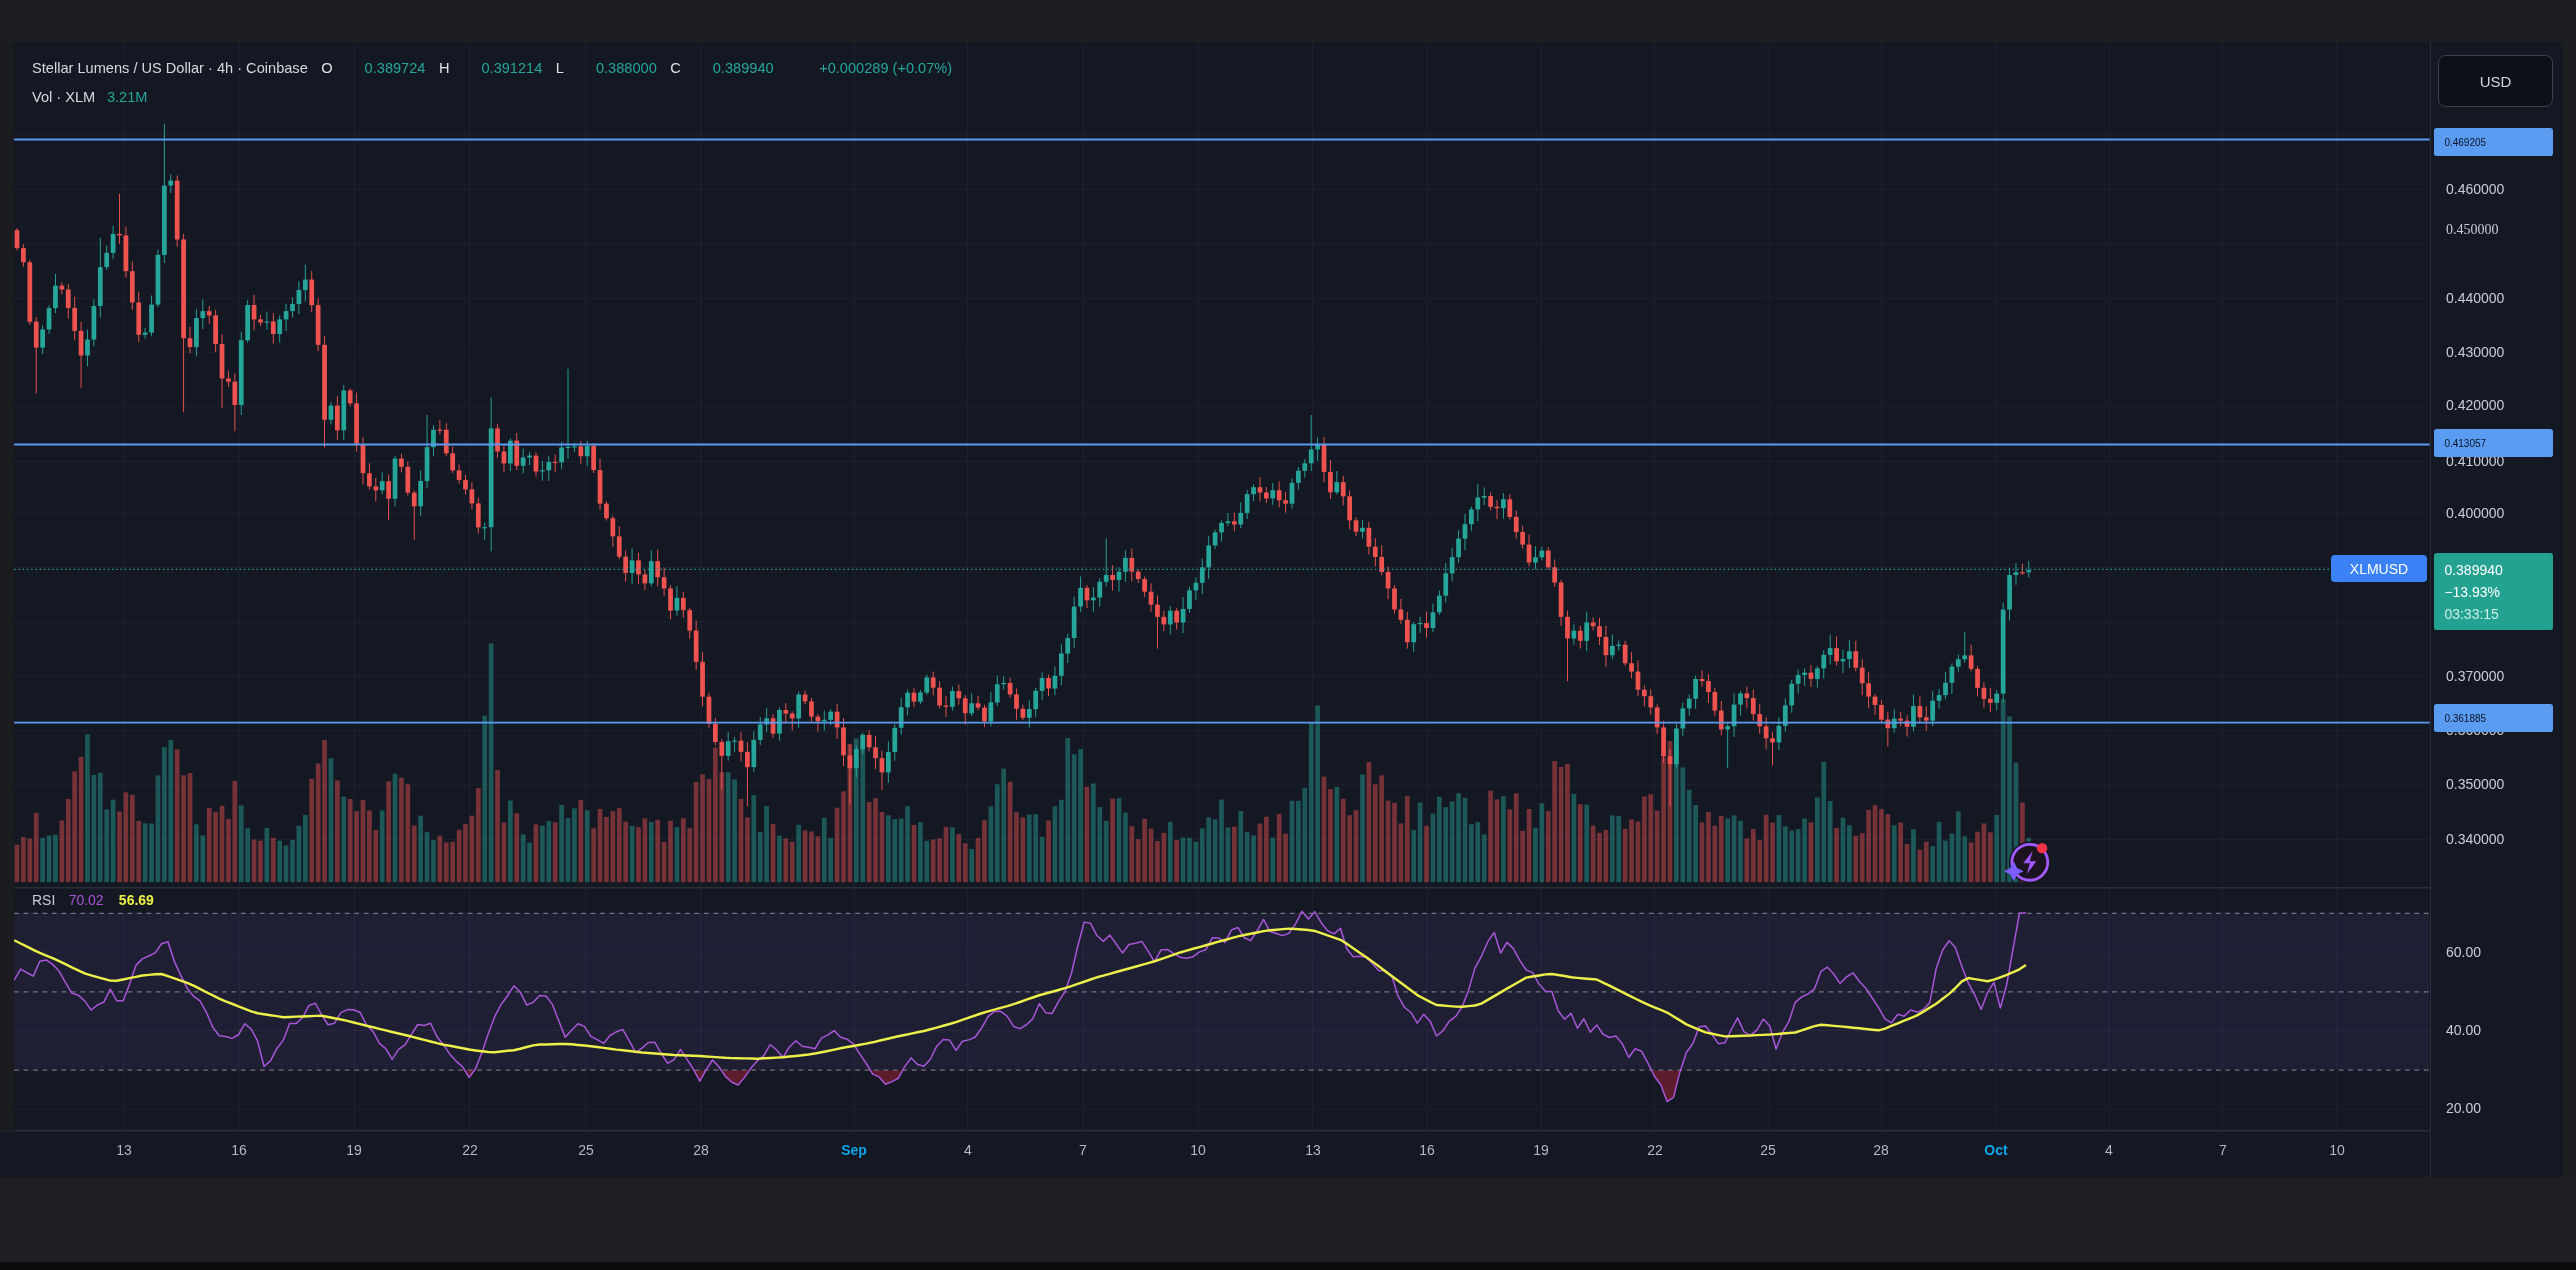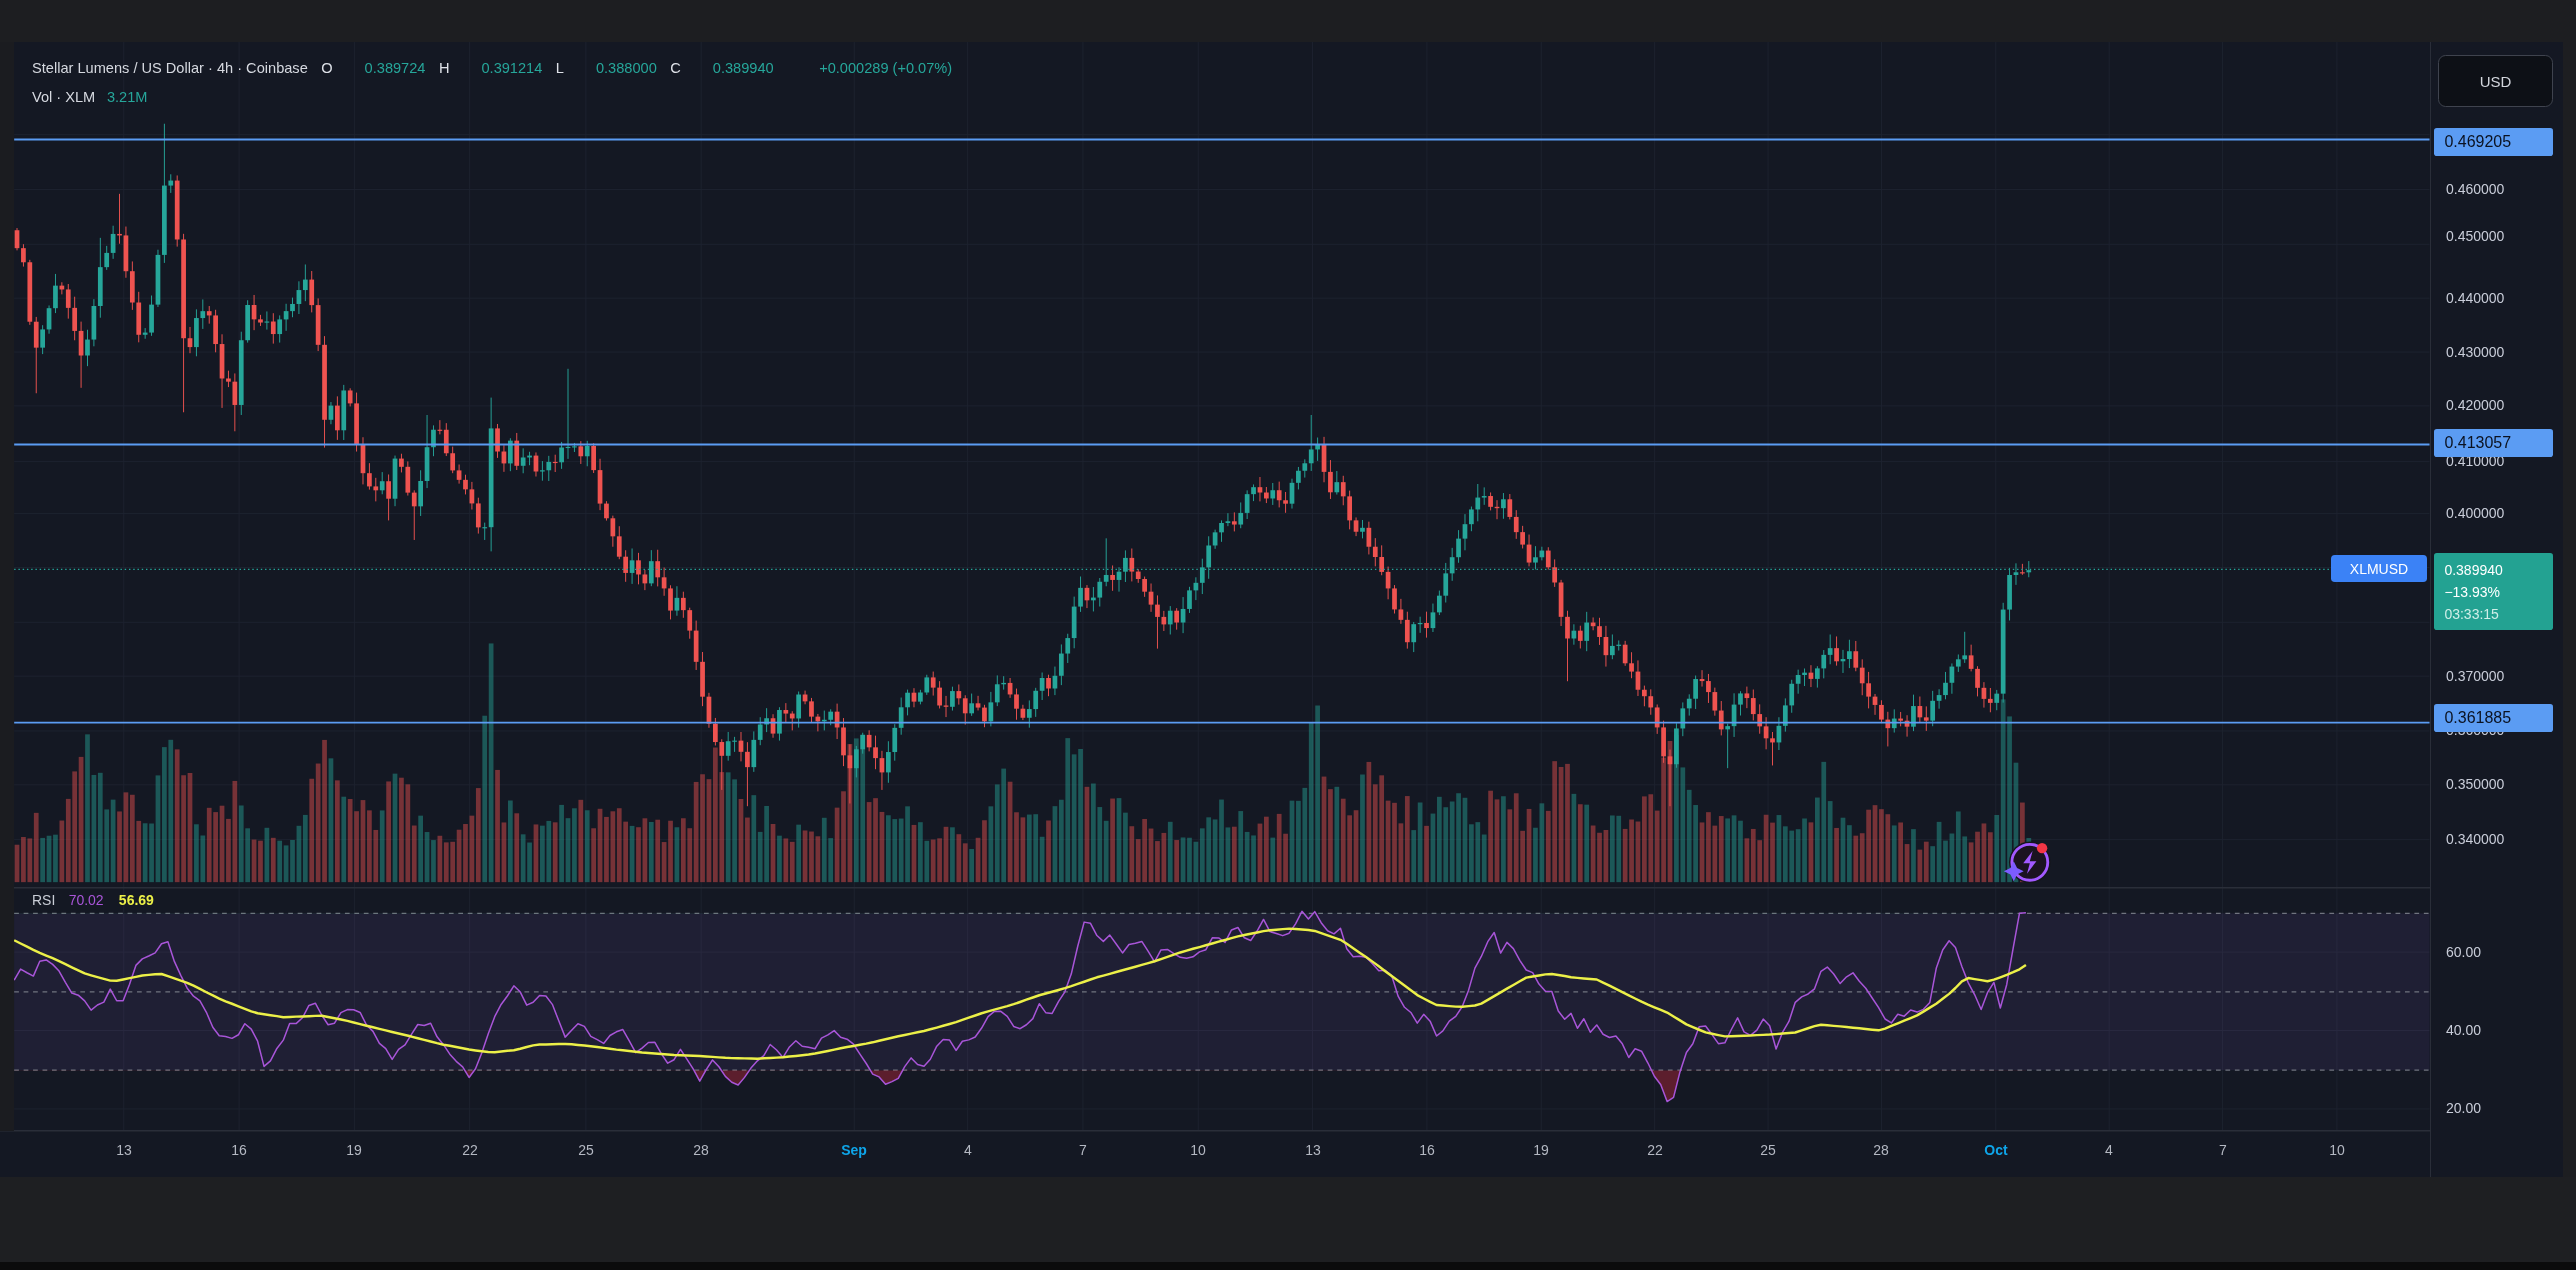--- a/index.html
+++ b/index.html
@@ -20,21 +20,21 @@
   .legend .val{color:var(--up);padding-left:32px;}
   .legend .lab{color:#dfe2e9;margin-left:9.4px;}
   .legend2{position:absolute;left:32px;top:89px;font-size:14.6px;color:var(--white-text);z-index:5;}
   .legend2 .val{color:var(--up);margin-left:7.6px;margin-top:25px;}
   .rsiLegend{position:absolute;left:32px;top:892px;font-size:14px;color:#c9cdd6;z-index:5;}
   .rsiLegend .rv{color:var(--rsi-purple);margin-left:9.4px;}
   .rsiLegend .rm{color:var(--rsi-yellow);margin-left:11.3px;font-weight:600;}
   .scaleCol{position:absolute;left:2430px;top:42px;width:133px;height:1136px;background:var(--bg-chart);border-left:0.9px solid var(--border);}
   .usdBtn{position:absolute;left:2438px;top:55px;width:115px;height:52px;background:#0d1016;border:0.9px solid #3f434e;border-radius:7.6px;color:#d3d6dd;font-size:15px;display:flex;align-items:center;justify-content:center;cursor:pointer;z-index:6;}
   .ptick{position:absolute;left:2446px;width:113px;font-size:14px;color:var(--axis-text);transform:translateY(-50%);z-index:2;}
-  .badge{position:absolute;left:2434px;width:119px;height:28px;background:var(--blue);color:#0b1220;font-size:16px;border-radius:2.8px;display:flex;align-items:center;padding-left:10.4px;transform:translateY(-50%);z-index:4;}
+  .badge{position:absolute;left:2434px;width:119px;height:28px;background:var(--blue);color:#0b1220;font-size:10px;border-radius:2.8px;display:flex;align-items:center;padding-left:10.4px;transform:translateY(-50%);z-index:4;}
   .lastBadge{position:absolute;left:2434px;top:553px;width:119px;height:77px;background:#23a292;border-radius:2.8px;color:#fff;font-size:14px;padding:5.7px 0 0 10.4px;line-height:22px;z-index:4;}
   .lastBadge .cd{color:#cfeee8;}
   .symBadge{position:absolute;left:2331px;top:555px;width:96px;height:27px;background:#3b82f6;border-radius:3.8px;color:#fff;font-size:14px;display:flex;align-items:center;justify-content:center;z-index:4;}
   .ttick{position:absolute;top:1142px;transform:translateX(-50%);font-size:14px;color:var(--time-text);z-index:2;}
   .ttick.bold{font-weight:700;color:#0ea5e9;}
   .footer{position:absolute;left:0;top:1177px;width:2576px;height:85px;background:#1e1f22;}
   .blackStrip{position:absolute;left:0;top:1262px;width:2576px;height:7.6px;background:#0b0b0c;}
 </style>
 </head>
 <body>
@@ -1099,21 +1099,21 @@
 
   <div id="time-axis"></div>
 
   <div class="footer">
     
     
   </div>
   <div class="blackStrip"></div>
 
 <div class="ptick" style="top: 189px;">0.460000</div>
-    <div class="ptick" style="top: 236px;">0.450000</div>
+    <div class="ptick" style="top: 230px; font-family: Liberation Serif, serif;">0.450000</div>
     <div class="ptick" style="top: 298px;">0.440000</div>
     <div class="ptick" style="top: 352px;">0.430000</div>
     <div class="ptick" style="top: 405px;">0.420000</div>
     <div class="ptick" style="top: 461px;">0.410000</div>
     <div class="ptick" style="top: 513px;">0.400000</div>
     <div class="ptick" style="top: 676px;">0.370000</div>
     <div class="ptick" style="top: 730px;">0.360000</div>
     <div class="ptick" style="top: 784px;">0.350000</div>
     <div class="ptick" style="top: 839px;">0.340000</div>
     <div class="ptick" style="top: 952px;">60.00</div>

